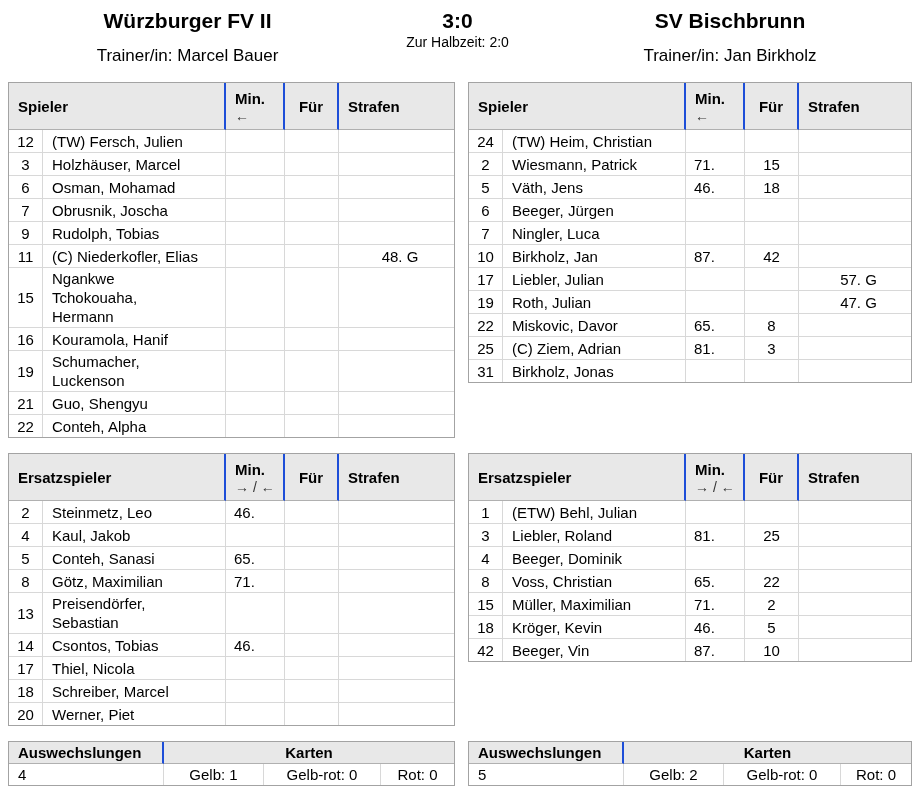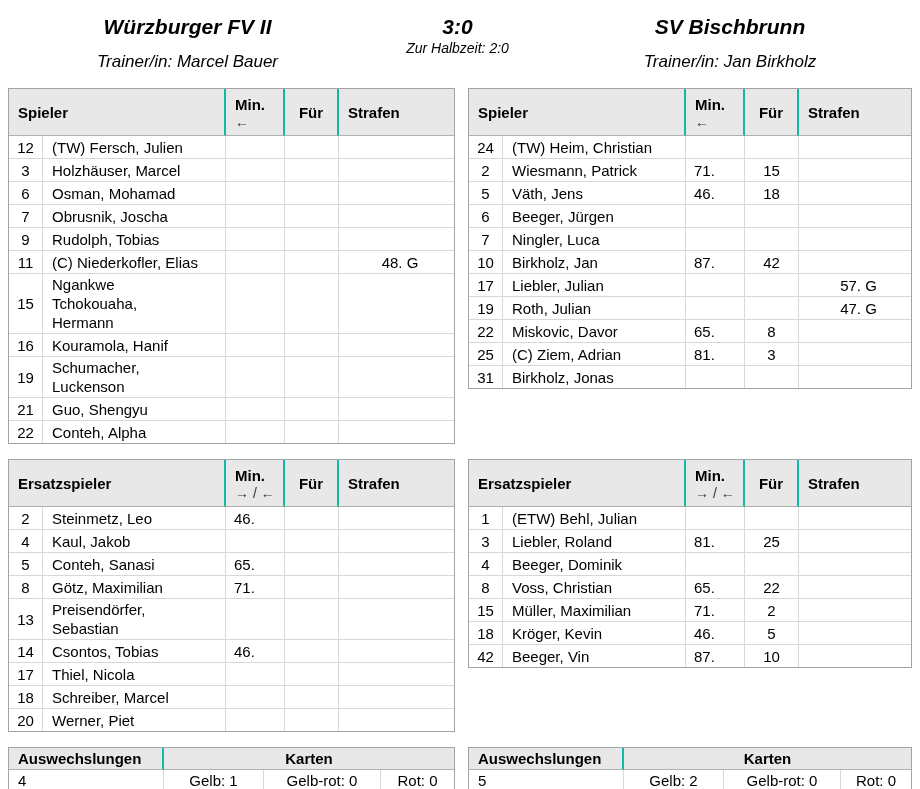--- a/index.html
+++ b/index.html
@@ -3,21 +3,21 @@
 <meta charset="utf-8">
 <style>
   html,body{margin:0;padding:0;background:#fff;}
   .page{
     width:920px;height:789px;box-sizing:border-box;overflow:hidden;
     background:#fff;color:#000;
     font-family:"Liberation Sans","DejaVu Sans",sans-serif;
     font-size:15px;
   }
   
-  .match-header{display:flex;padding-top:10px;font-style:italic;}
+  .match-header{display:flex;padding-top:4px;}
   .hdr-home{width:375px;text-align:center;}
   .hdr-score{width:165px;text-align:center;}
   .hdr-away{width:380px;text-align:center;}
   .team-name{font-size:21px;font-weight:700;line-height:26px;margin-top:4px;}
   .trainer{font-size:17px;line-height:20px;margin-top:12px;}
   .score{font-size:21px;font-weight:700;line-height:26px;margin-top:4px;}
   .halftime{font-size:14px;line-height:17px;}
   
   .grid{
     display:grid;
@@ -28,21 +28,21 @@
   }
   table{
     width:100%;
     border-collapse:separate;border-spacing:0;
     border:1px solid #a3a3a3;
     table-layout:fixed;
     font-size:15px;
   }
   th{
     background:#e8e8e8;
-    border-right:2px solid #14b8a6;
+    border-right:2px solid #1d4ed8;
     border-bottom:1px solid #b0b0b0;
     font-weight:700;text-align:left;
     vertical-align:middle;
     padding:2px 2px 2px 9px;
   }
   th:last-child{border-right:none;}
   .roster th{height:42px;}
   th.h-fuer{text-align:center;padding:2px 2px;}
   .min-arrow{font-weight:400;font-size:14px;color:#333;line-height:14px;margin-top:2px;}
   tbody td{

